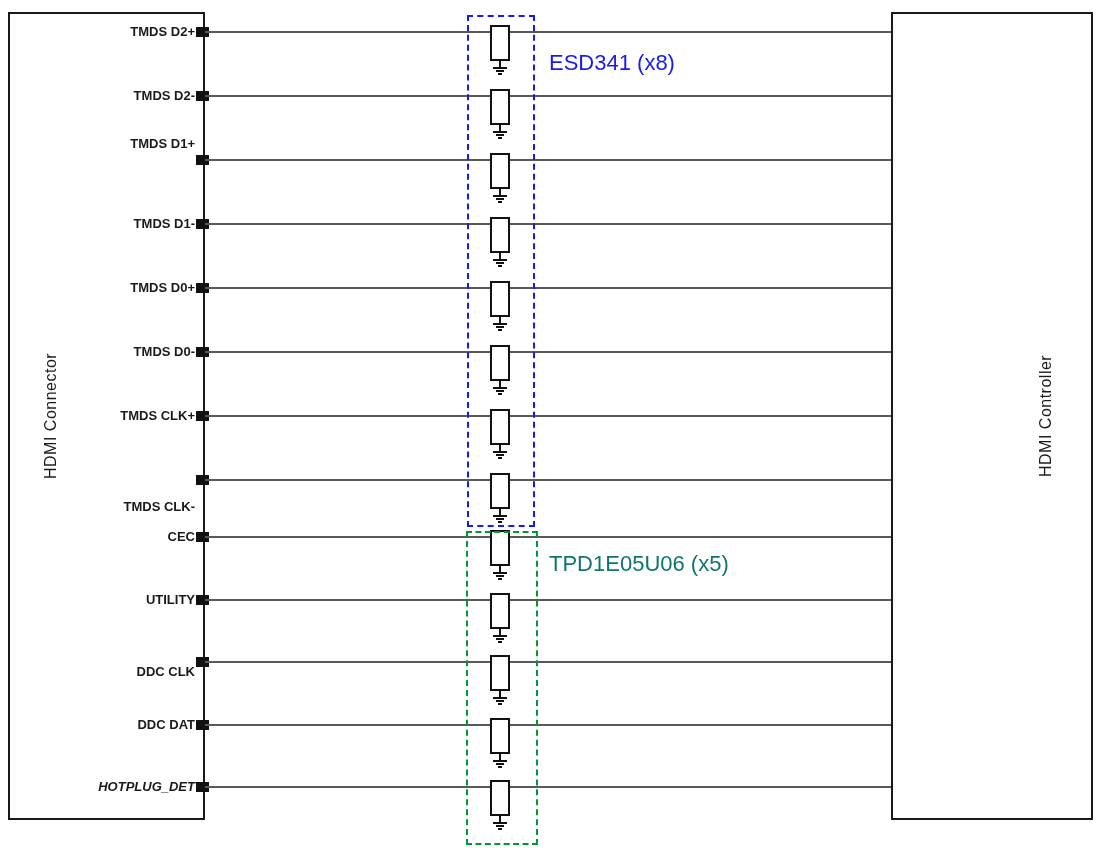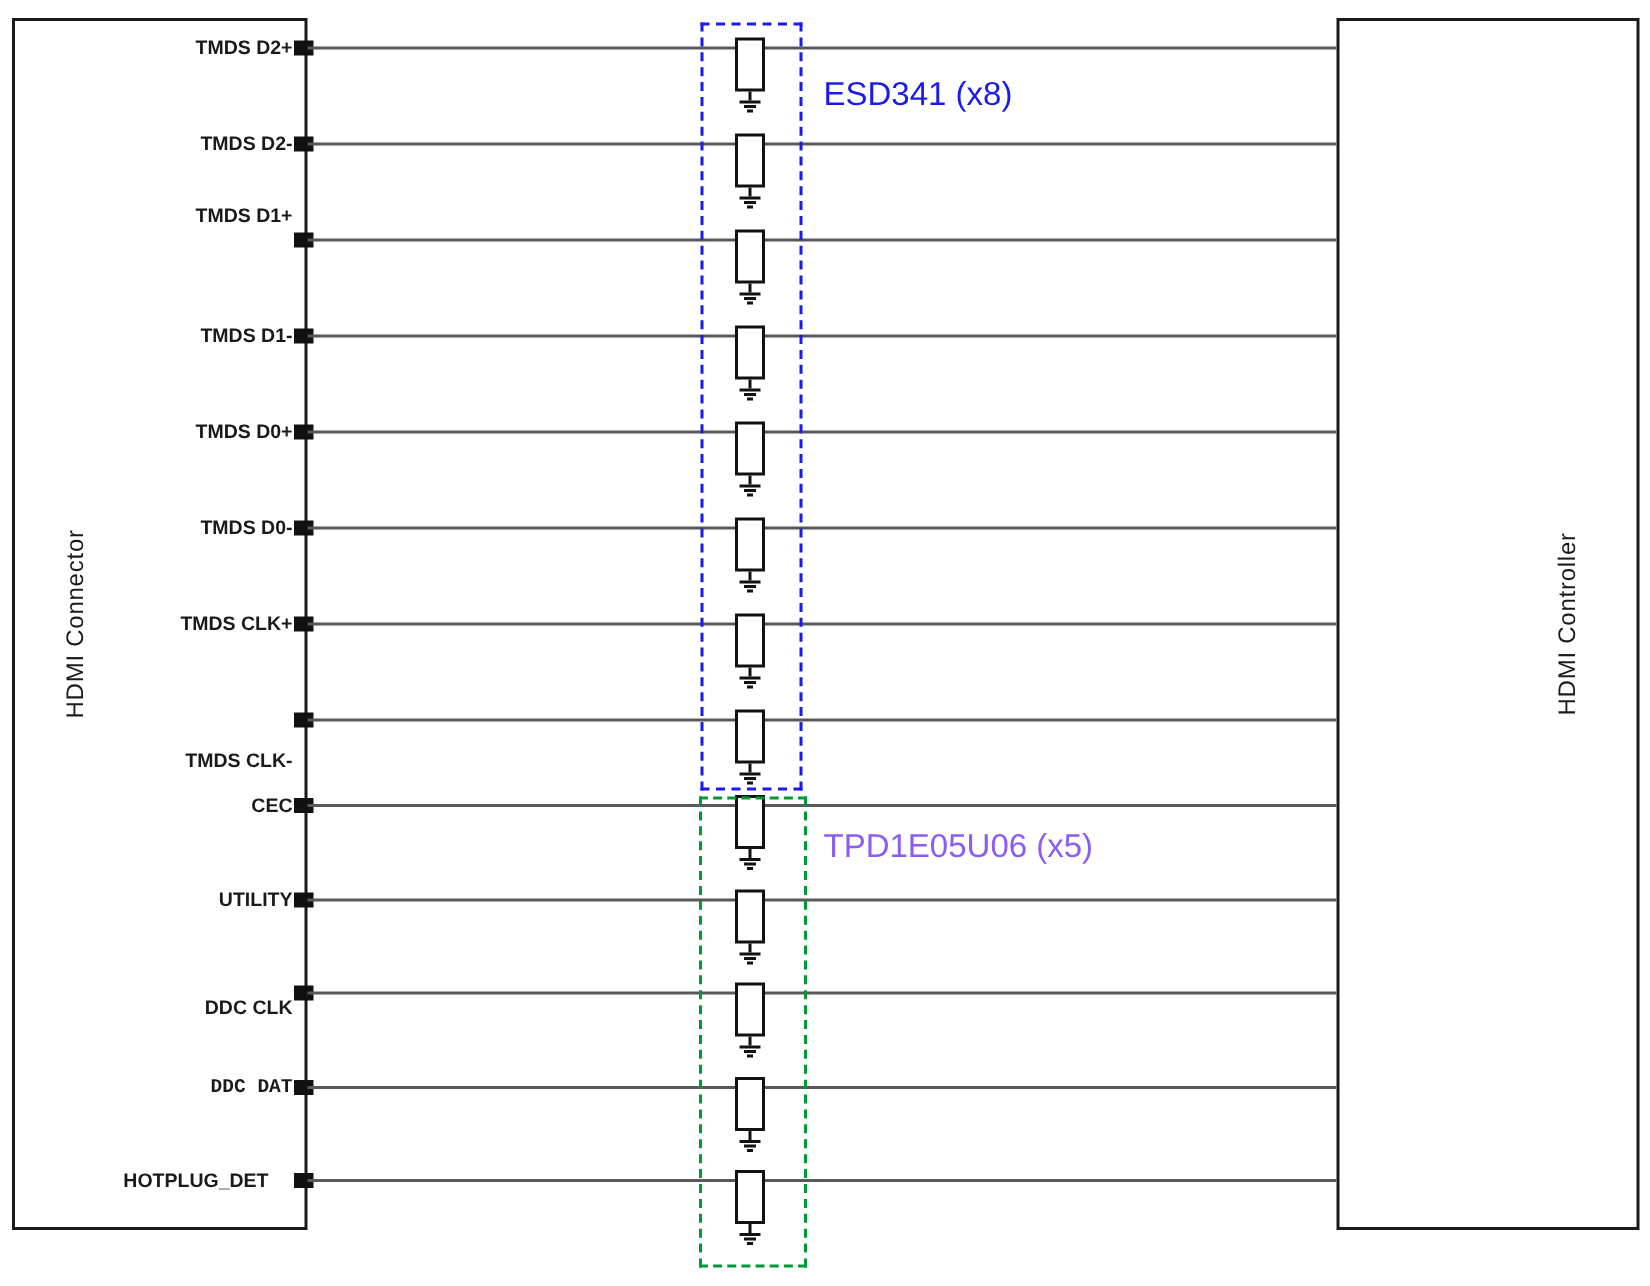--- a/index.html
+++ b/index.html
@@ -152,37 +152,37 @@
       <div class="gnd" style="left: 496px; top: 637.5px; width: 8px;"></div>
       <div class="gnd" style="left: 498px; top: 640.5px; width: 4px;"></div>
       <div class="sig-label" style="left: 40px; width: 155px; top: 664px;">DDC CLK</div>
       <div class="pin" style="left: 196px; top: 657px; width: 13px; height: 10px;"></div>
       <div class="wire" style="left: 205px; top: 661px; width: 686px;"></div>
       <div class="dev-rect" style="left: 490px; top: 655px;"></div>
       <div class="dev-stub" style="left: 499px; top: 691px; height: 6px;"></div>
       <div class="gnd" style="left: 493px; top: 697px; width: 14px;"></div>
       <div class="gnd" style="left: 496px; top: 700px; width: 8px;"></div>
       <div class="gnd" style="left: 498px; top: 703px; width: 4px;"></div>
-      <div class="sig-label" style="left: 40px; width: 155px; top: 716.5px; font-family: Liberation Mono, monospace;">DDC DAT</div>
+      <div class="sig-label" style="left: 40px; width: 155px; top: 716.5px;">DDC DAT</div>
       <div class="pin" style="left: 196px; top: 719.5px; width: 13px; height: 10px;"></div>
       <div class="wire" style="left: 205px; top: 723.5px; width: 686px;"></div>
       <div class="dev-rect" style="left: 490px; top: 717.5px;"></div>
       <div class="dev-stub" style="left: 499px; top: 753.5px; height: 6px;"></div>
       <div class="gnd" style="left: 493px; top: 759.5px; width: 14px;"></div>
       <div class="gnd" style="left: 496px; top: 762.5px; width: 8px;"></div>
       <div class="gnd" style="left: 498px; top: 765.5px; width: 4px;"></div>
-      <div class="sig-label" style="left: 24px; width: 155px; top: 779px;">HOTPLUG_DET</div>
+      <div class="sig-label" style="left: 40px; width: 155px; top: 779px; font-style: italic;">HOTPLUG_DET</div>
       <div class="pin" style="left: 196px; top: 782px; width: 13px; height: 10px;"></div>
       <div class="wire" style="left: 205px; top: 786px; width: 686px;"></div>
       <div class="dev-rect" style="left: 490px; top: 780px;"></div>
       <div class="dev-stub" style="left: 499px; top: 816px; height: 6px;"></div>
       <div class="gnd" style="left: 493px; top: 822px; width: 14px;"></div>
       <div class="gnd" style="left: 496px; top: 825px; width: 8px;"></div>
       <div class="gnd" style="left: 498px; top: 828px; width: 4px;"></div>
     </div>
 
   <div class="group-box" id="esd-box" style="left: 467px; top: 15px; width: 68px; height: 512px; border-color: rgb(26, 26, 238);"></div>
   <div class="group-label" id="esd-label" style="left: 549px; top: 50px; color: rgb(26, 26, 238);">ESD341 (x8)</div>
 
   <div class="group-box" id="tpd-box" style="left: 466px; top: 531px; width: 72px; height: 314px; border-color: rgb(0, 153, 51);"></div>
-  <div class="group-label" id="tpd-label" style="left: 549px; top: 551px; color: #8b5cf6;">TPD1E05U06 (x5)</div>
+  <div class="group-label" id="tpd-label" style="left: 549px; top: 551px; color: #0f766e;">TPD1E05U06 (x5)</div>
 
 </div>
 
 </body></html>

